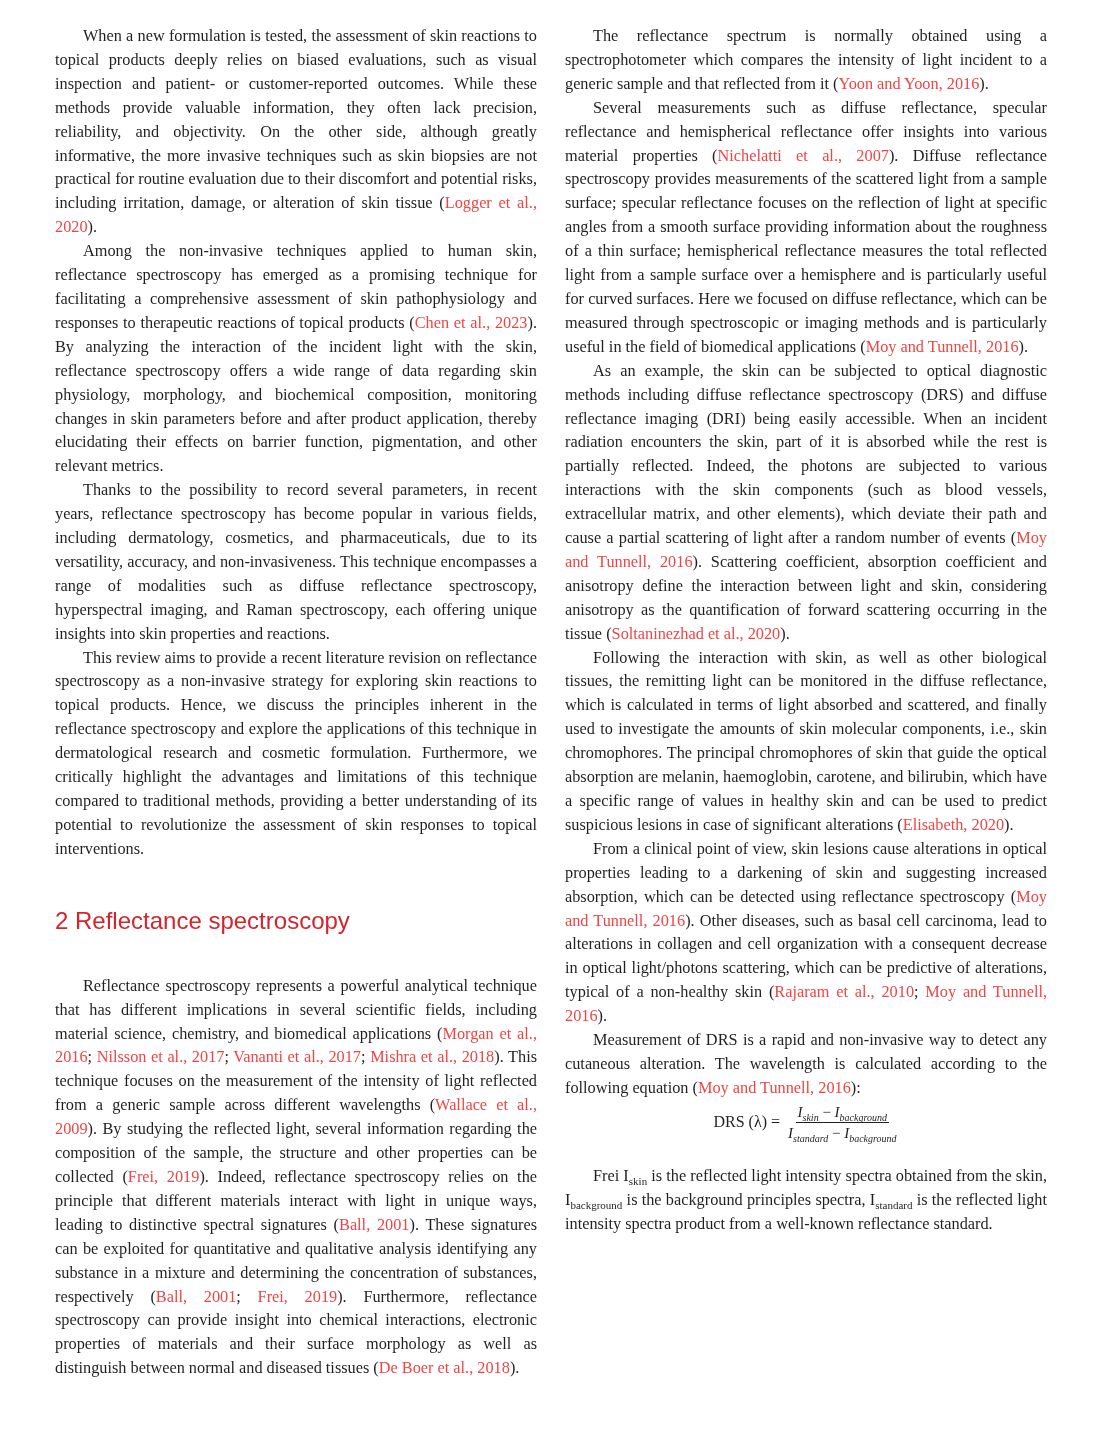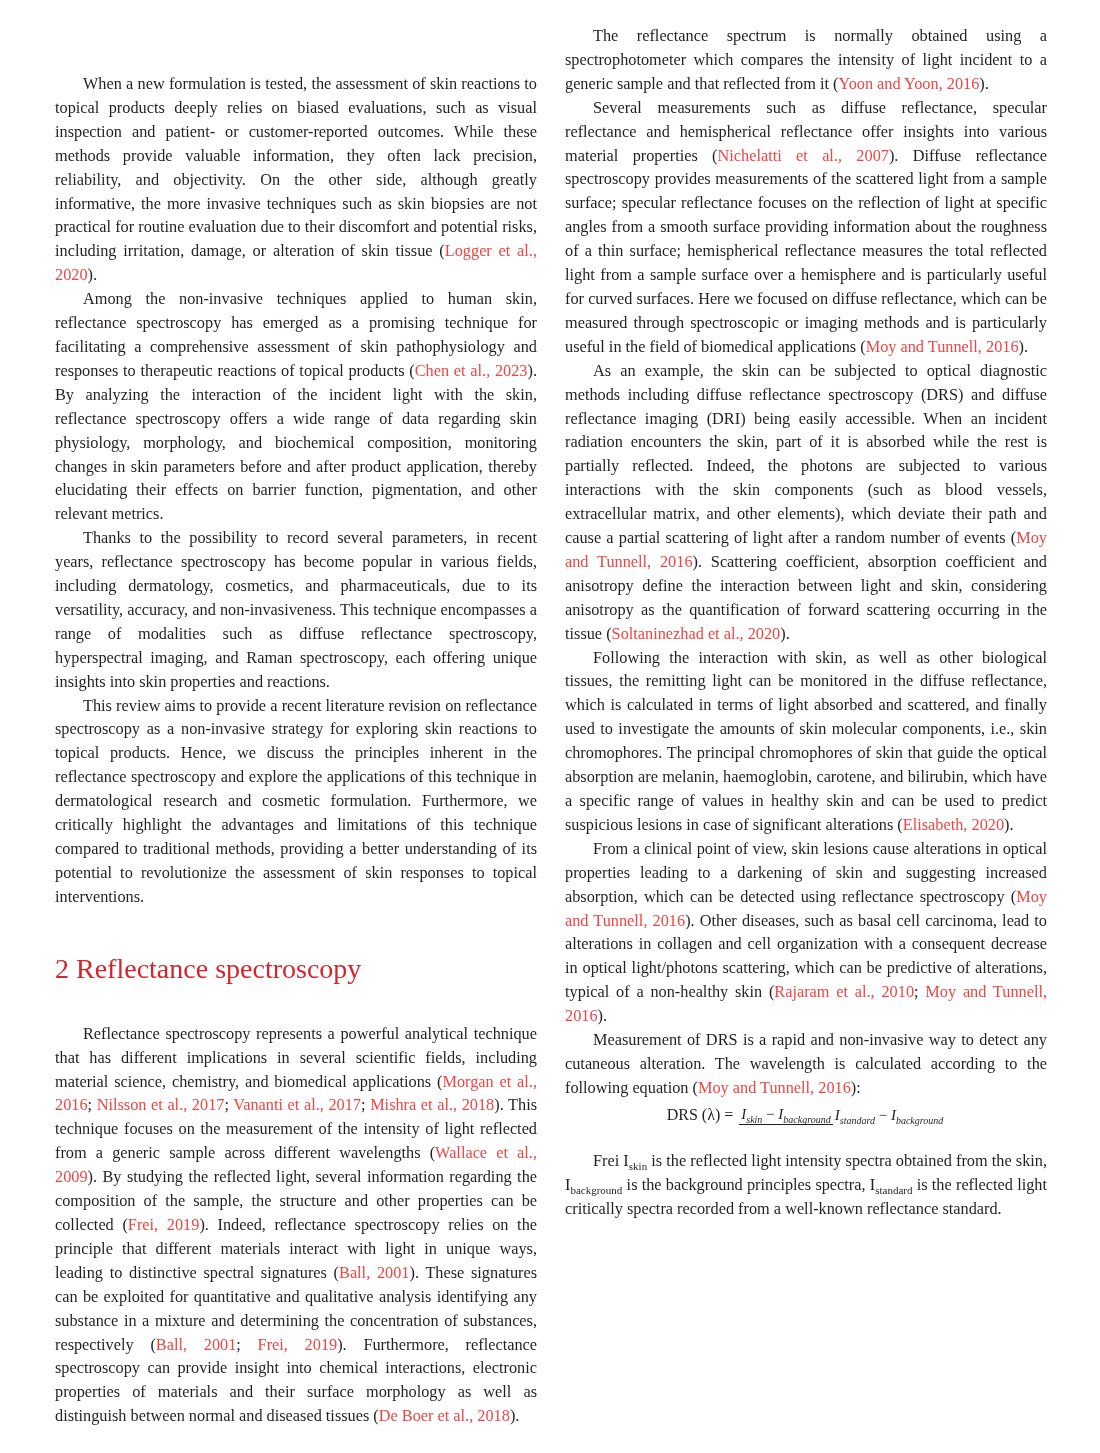--- a/index.html
+++ b/index.html
@@ -5,35 +5,35 @@
   html, body { margin: 0; padding: 0; background: #ffffff; }
   body {
     width: 1100px; height: 1453px; position: relative; overflow: hidden;
     font-family: "Liberation Serif", "DejaVu Serif", serif;
     color: #231f20;
   }
   .col {
     position: absolute; top: 24px; width: 482px;
     font-size: 16.3px; line-height: 23.9px; text-align: justify;
   }
-  .col-left { left: 55px; margin-top: 48px; }
+  .col-left { left: 55px; }
   .col-right { left: 565px; }
   p { margin: 0; text-indent: 28px; hyphens: none; }
   .cite { color: #ef4444; }
   .section-heading {
-    font-family: Liberation Serif, serif;
-    color: #d6232c; font-size: 28px; font-weight: normal;
+    font-family: Liberation Sans, sans-serif;
+    color: #d6232c; font-size: 24px; font-weight: normal;
     margin: 45px 0 38px 0; text-indent: 0; line-height: 30px;
   }
   .equation {
     display: flex; align-items: center; justify-content: center;
     margin: 3px 0 22px 0; font-size: 16px;
   }
   .eq-lhs { margin-right: 6px; }
-  .frac { display: inline-flex; align-items: center; font-style: italic; font-size: 15px; }
+  .frac { display: inline-flex; flex-direction: column; align-items: center; font-style: italic; font-size: 15px; }
   .frac .num { border-bottom: 1px solid #231f20; padding: 0 2px 1px 2px; line-height: 18px; }
   .frac .den { padding: 1px 2px 0 2px; line-height: 18px; }
   .frac sub { font-size: 10px; }
   sub { font-size: 11px; line-height: 0; }
 </style>
 </head>
 <body>
 
 <div class="col col-left">
   <div>
@@ -59,14 +59,14 @@
     </div>
 
   <div class="equation">
     <span class="eq-lhs">DRS (λ) =</span>
     <span class="frac">
       <span class="num"><span>I</span><sub>skin</sub><span style="font-style:normal"> − </span><span>I</span><sub>background</sub></span>
       <span class="den"><span>I</span><sub>standard</sub><span style="font-style:normal"> − </span><span>I</span><sub>background</sub></span>
     </span>
   </div>
 
-  <p><span>Frei I</span><sub>skin</sub><span> is the reflected light intensity spectra obtained from the skin, I</span><sub>background</sub><span> is the background principles spectra, I</span><sub>standard</sub><span> is the reflected light critically spectra recorded from a well-known reflectance standard.</span></p>
+  <p><span>Frei I</span><sub>skin</sub><span> is the reflected light intensity spectra obtained from the skin, I</span><sub>background</sub><span> is the background principles spectra, I</span><sub>standard</sub><span> is the reflected light intensity spectra product from a well-known reflectance standard.</span></p>
 </div>
 
 </body></html>

